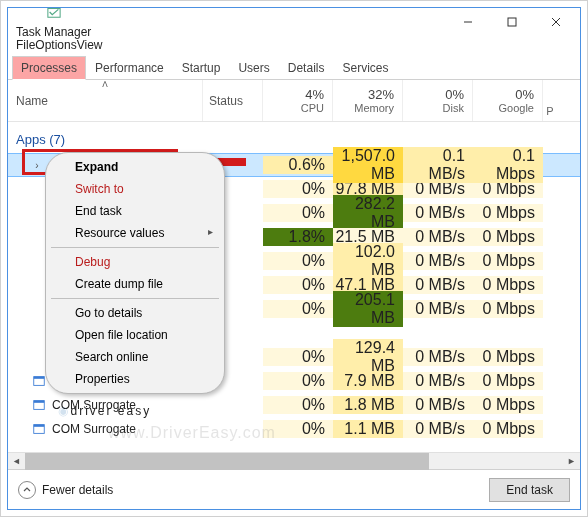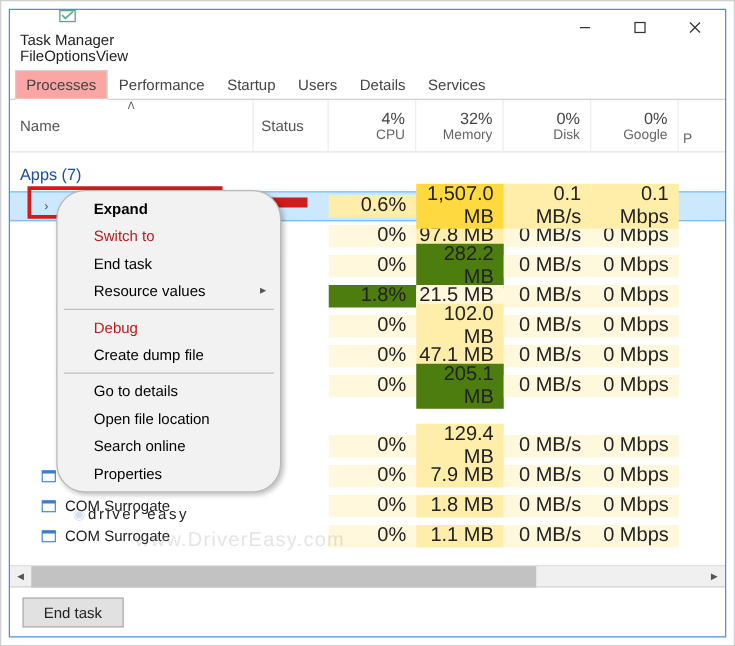--- a/index.html
+++ b/index.html
@@ -311,17 +311,25 @@
 
   <div class="scrollbar-h">
     <div class="sb-btn">◄</div>
     <div class="sb-track">
           <div class="sb-thumb"></div>
         </div>
     <div class="sb-btn">►</div>
   </div>
 
   <div class="footer">
+    <div class="fewer">
+      <span class="fewer-circle">
+            <svg width="8" height="8" viewBox="0 0 8 8">
+              <path d="M1 5 L4 2 L7 5" stroke="#555" fill="none" stroke-width="1.2"></path>
+            </svg>
+          </span>
+      <span>Fewer details</span>
+    </div>
     <button class="end-btn">End task</button>
   </div>
 
 </div>
 </div>
 
 </body></html>

